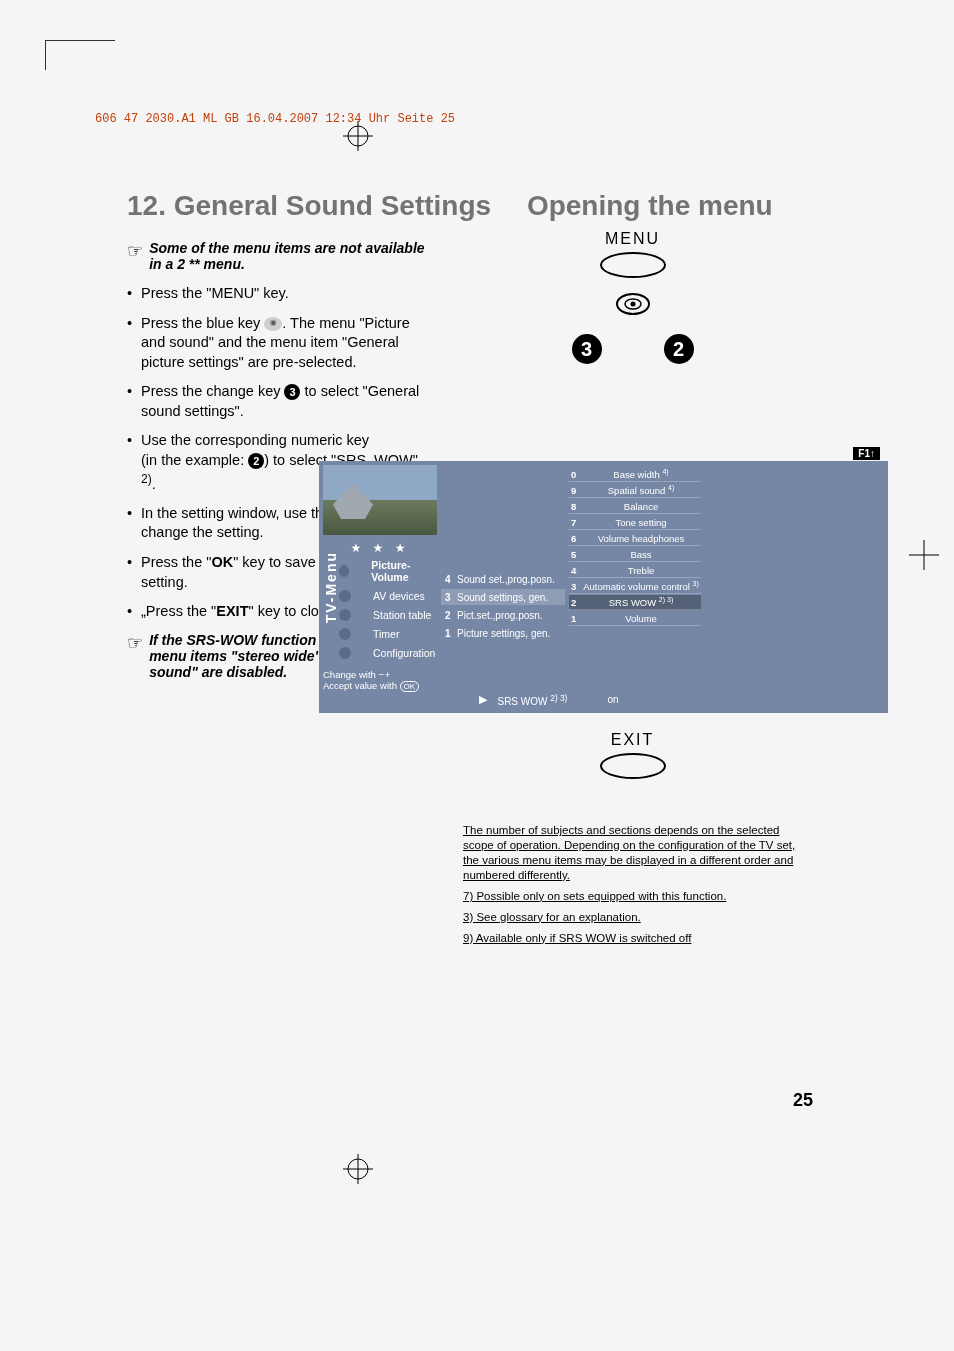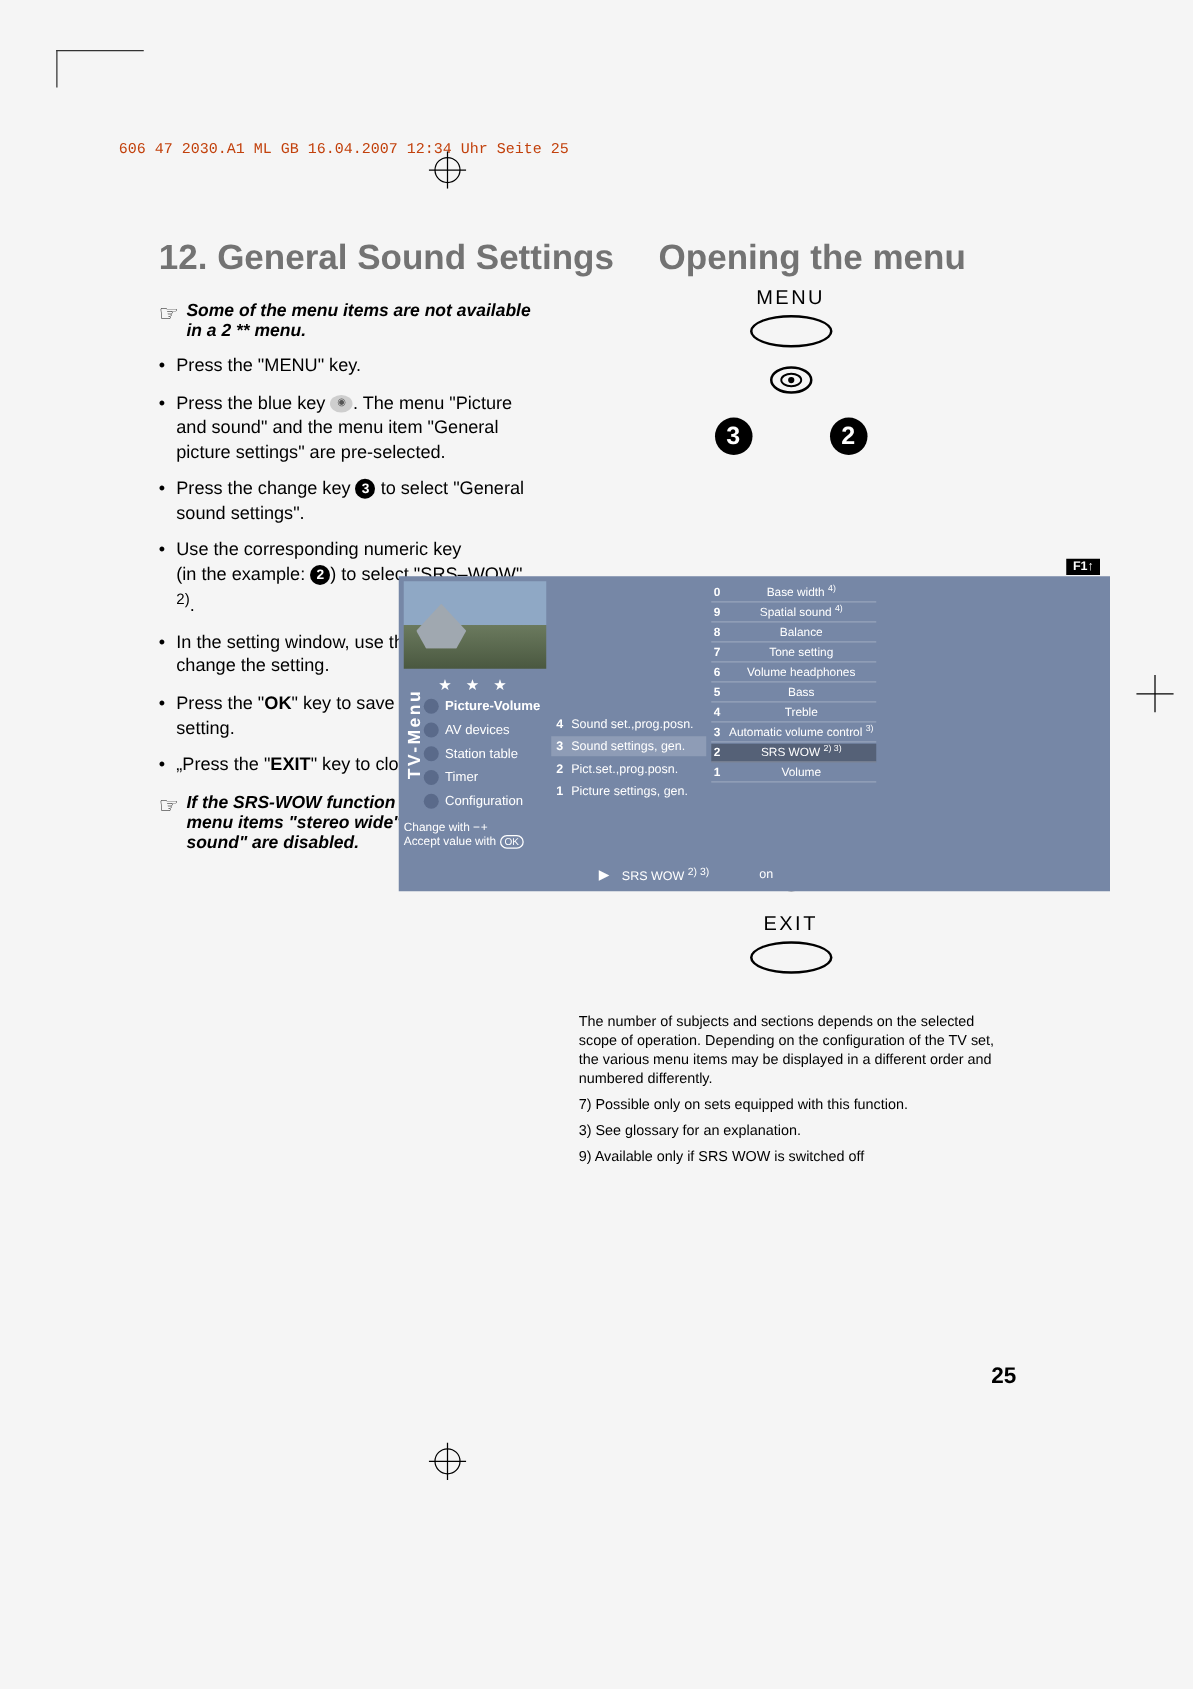--- a/index.html
+++ b/index.html
@@ -194,21 +194,21 @@
     .tv-side-items {
       margin-left: 16px;
       display: flex;
       flex-direction: column;
       gap: 7px;
       font-size: 10.5px;
     }
     .tv-side-item {
       display: flex;
       align-items: center;
-      gap: 5px;
+      gap: 22px;
     }
     .side-dot {
       width: 12px; height: 12px; border-radius: 50%;
       background: #5a6a8a;
     }
     .side-active { font-weight: bold; }
     .tv-hint {
       margin-top: 10px;
       font-size: 9.5px;
       margin-left: 0;
@@ -310,23 +310,24 @@
     }
     .exit-label { font-size: 16px; letter-spacing: 2px; margin-bottom: 4px; }
     .exit-oval {
       width: 66px;
       height: 26px;
       border: 2px solid #000;
       border-radius: 50%;
       margin: 0 auto;
     }
     .right-notes {
-      margin-top: 32px;
+      margin-top: 44px;
       font-size: 11.5px;
       line-height: 1.3;
+      text-decoration: underline;
     }
     .right-notes p { margin-bottom: 6px; }
     .page-num {
       position: absolute;
       right: 141px;
       top: 1090px;
       font-size: 18px;
       font-weight: bold;
     }
     .bold { font-weight: bold; }

